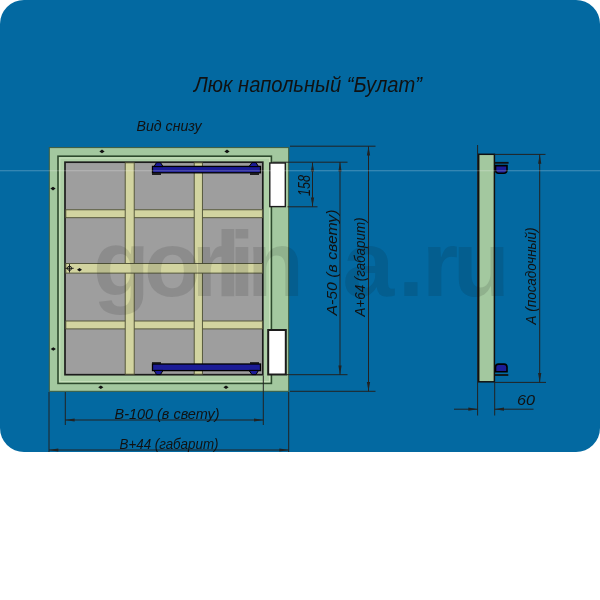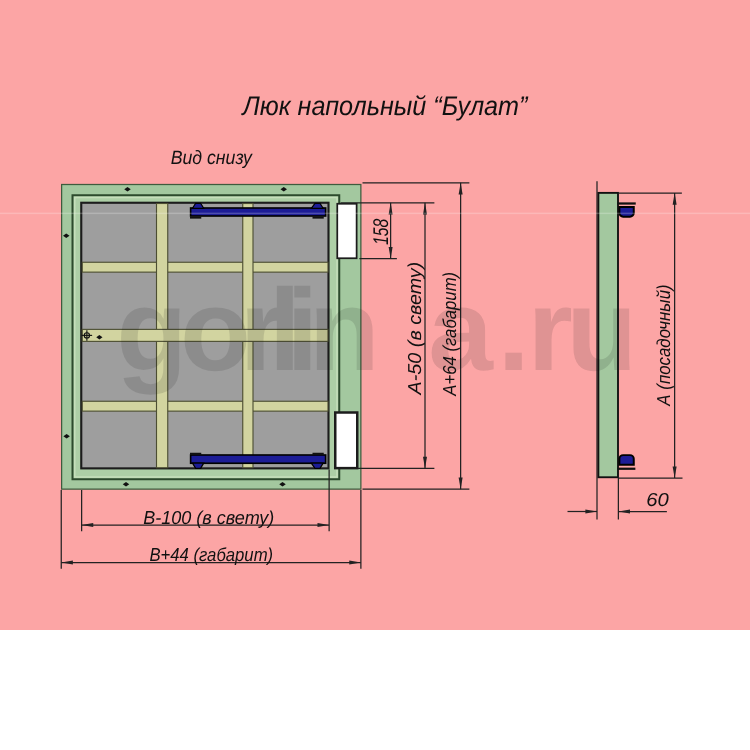--- a/index.html
+++ b/index.html
@@ -1,16 +1,16 @@
 <!DOCTYPE html>
 <html><head>
 <meta charset="utf-8">
 <style>
   html,body{margin:0;padding:0;background:#ffffff;}
-  .page{position:relative;width:600px;height:504px;background:#fca5a5;overflow:hidden;}
+  .page{position:relative;width:600px;height:452px;background:#0369a1;overflow:hidden;border-radius:24px;}
   svg text{font-family:"Liberation Sans",sans-serif;font-style:italic;fill:#111111;}
   svg{transform:translateZ(0);will-change:transform;}
 </style>
 </head>
 <body>
 <div class="page">
 <svg width="600" height="600" viewBox="0 0 600 600" xmlns="http://www.w3.org/2000/svg">
 
 <text x="308" y="92" font-size="21.5" text-anchor="middle" textLength="228" lengthAdjust="spacingAndGlyphs">Люк напольный “Булат”</text>
 

